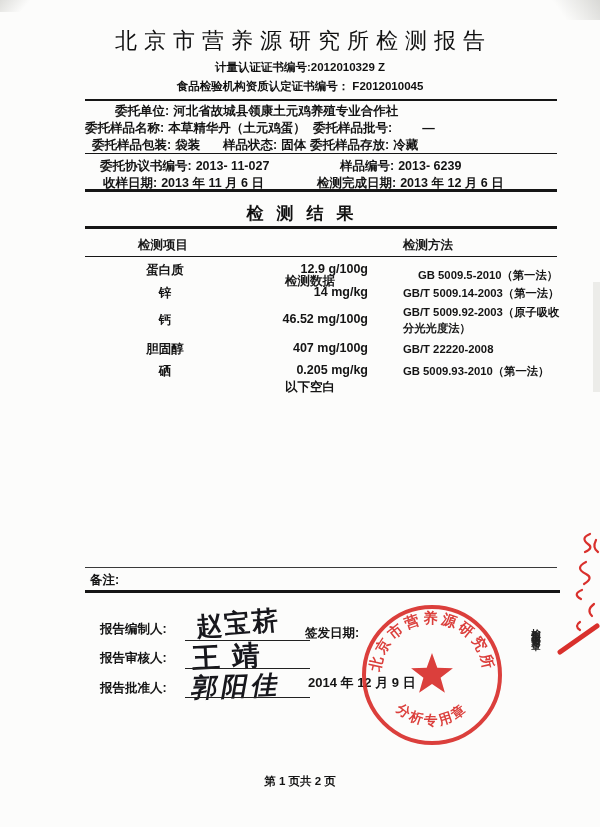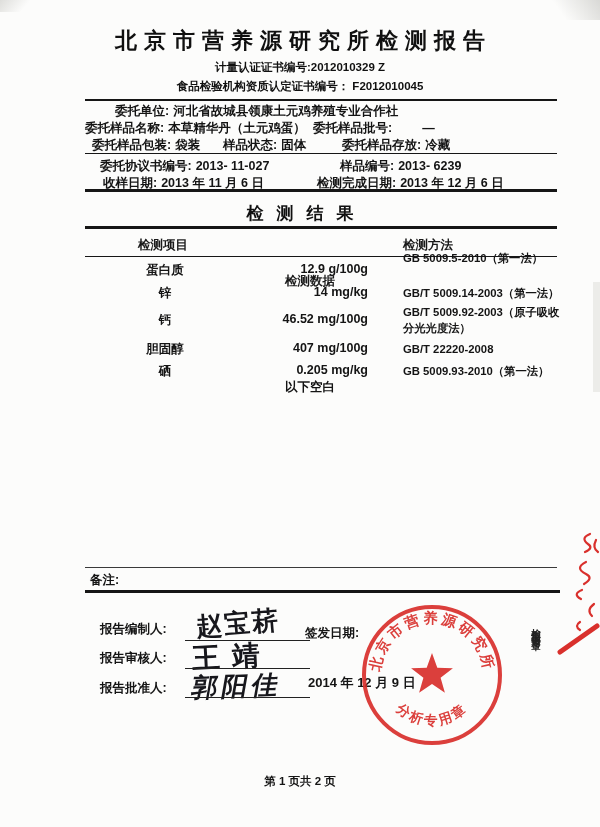--- a/index.html
+++ b/index.html
@@ -5,21 +5,21 @@
   html,body{margin:0;padding:0;background:#e9e9e7;}
   .page{
     position:relative;width:600px;height:827px;margin:0 auto;
     background:#fcfcfb;overflow:hidden;
     font-family:"Liberation Sans",sans-serif;color:#141414;
   }
   .abs{position:absolute;}
   .hline{position:absolute;background:#161616;}
   .title{
     top:26px;left:0;width:600px;text-align:center;
-    font-size:22px;font-weight:700;letter-spacing:7px;text-indent:7px;color:#101010;
+    font-size:22px;font-weight:400;letter-spacing:7px;text-indent:7px;color:#101010;
   }
   .certs{top:60px;left:0;width:600px;display:flex;justify-content:center;gap:34px;
     font-size:11.5px;font-weight:700;color:#101010;}
   .cert2{top:79px;left:0;width:600px;text-align:center;font-size:11.5px;font-weight:700;color:#101010;}
   .inforow{position:absolute;font-size:12.5px;font-weight:700;white-space:nowrap;color:#141414;}
   .inforow .lbl{margin-right:4px;}
   .sec-title{top:202px;left:0;width:600px;text-align:center;font-size:17px;font-weight:700;
     letter-spacing:13px;text-indent:13px;color:#101010;}
   .th{position:absolute;font-size:12.5px;font-weight:700;color:#1a1a1a;}
   .cell{position:absolute;font-size:12.5px;font-weight:600;color:#141414;}
@@ -75,21 +75,21 @@
   </div>
   <div class="inforow" style="left:313px;top:120px;">
     <span class="lbl">委托样品批号:</span><span style="margin-left:26px;">—</span>
   </div>
   <div class="inforow" style="left:92px;top:137px;">
     <span class="lbl">委托样品包装:</span><span>袋装</span>
   </div>
   <div class="inforow" style="left:223px;top:137px;">
     <span class="lbl">样品状态:</span><span>固体</span>
   </div>
-  <div class="inforow" style="left:342px;top:137px;text-align:right;">
+  <div class="inforow" style="left:310px;top:137px;text-align:right;">
     <span class="lbl">委托样品存放:</span><span>冷藏</span>
   </div>
 
   <div class="hline" style="left:85px;top:153px;width:472px;height:1px;"></div>
 
   <div class="inforow" style="left:100px;top:158px;text-align:right;">
     <span class="lbl">委托协议书编号:</span><span>2013- 11-027</span>
   </div>
   <div class="inforow" style="left:340px;top:158px;">
     <span class="lbl">样品编号:</span><span>2013- 6239</span>
@@ -109,21 +109,21 @@
   <div class="th" style="left:138px;top:237px;">检测项目</div>
   <div class="th" style="left:285px;top:237px;margin-top:36px;">检测数据</div>
   <div class="th" style="left:403px;top:237px;">检测方法</div>
 
   <div class="hline" style="left:85px;top:256px;width:472px;height:1.2px;"></div>
 
   <div>
     <div>
       <span class="cell c-item" style="top:262px;">蛋白质</span>
       <span class="cell c-data" style="top:262px;">12.9 g/100g</span>
-      <span class="cell c-method" style="top:250px;">GB 5009.5-2010（第一法）</span>
+      <span class="cell c-method" style="top:267px;margin-left:15px;">GB 5009.5-2010（第一法）</span>
     </div>
     <div>
       <span class="cell c-item" style="top:285px;">锌</span>
       <span class="cell c-data" style="top:285px;">14 mg/kg</span>
       <span class="cell c-method" style="top:285px;">GB/T 5009.14-2003（第一法）</span>
     </div>
     <div>
       <span class="cell c-item" style="top:312px;">钙</span>
       <span class="cell c-data" style="top:312px;">46.52 mg/100g</span>
       <span class="cell c-method" style="top:304px;">GB/T 5009.92-2003（原子吸收分光光度法）</span>

